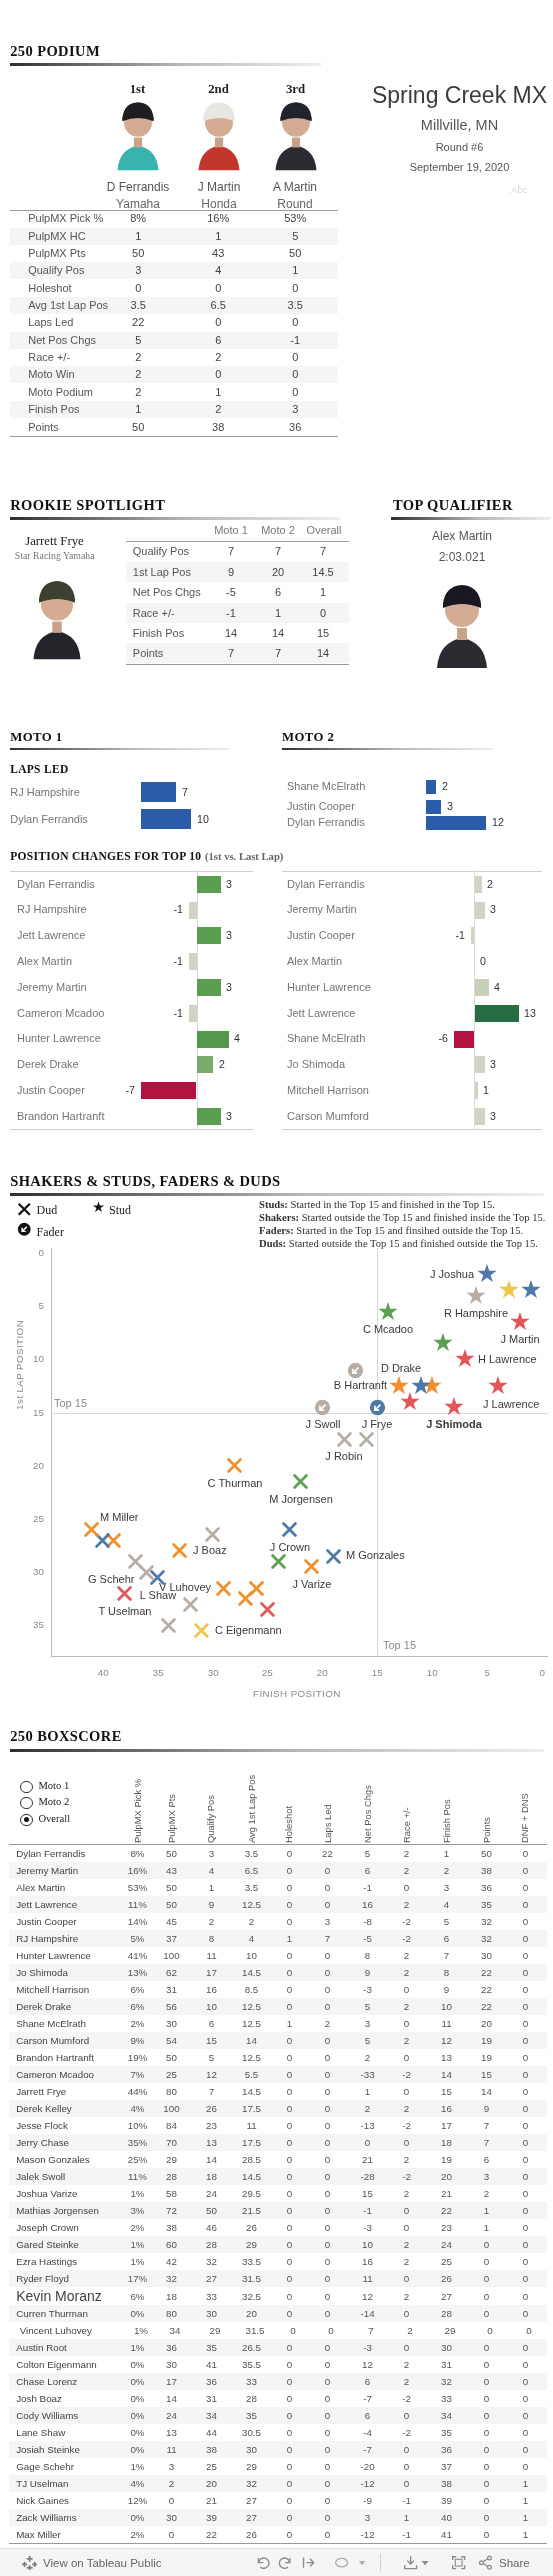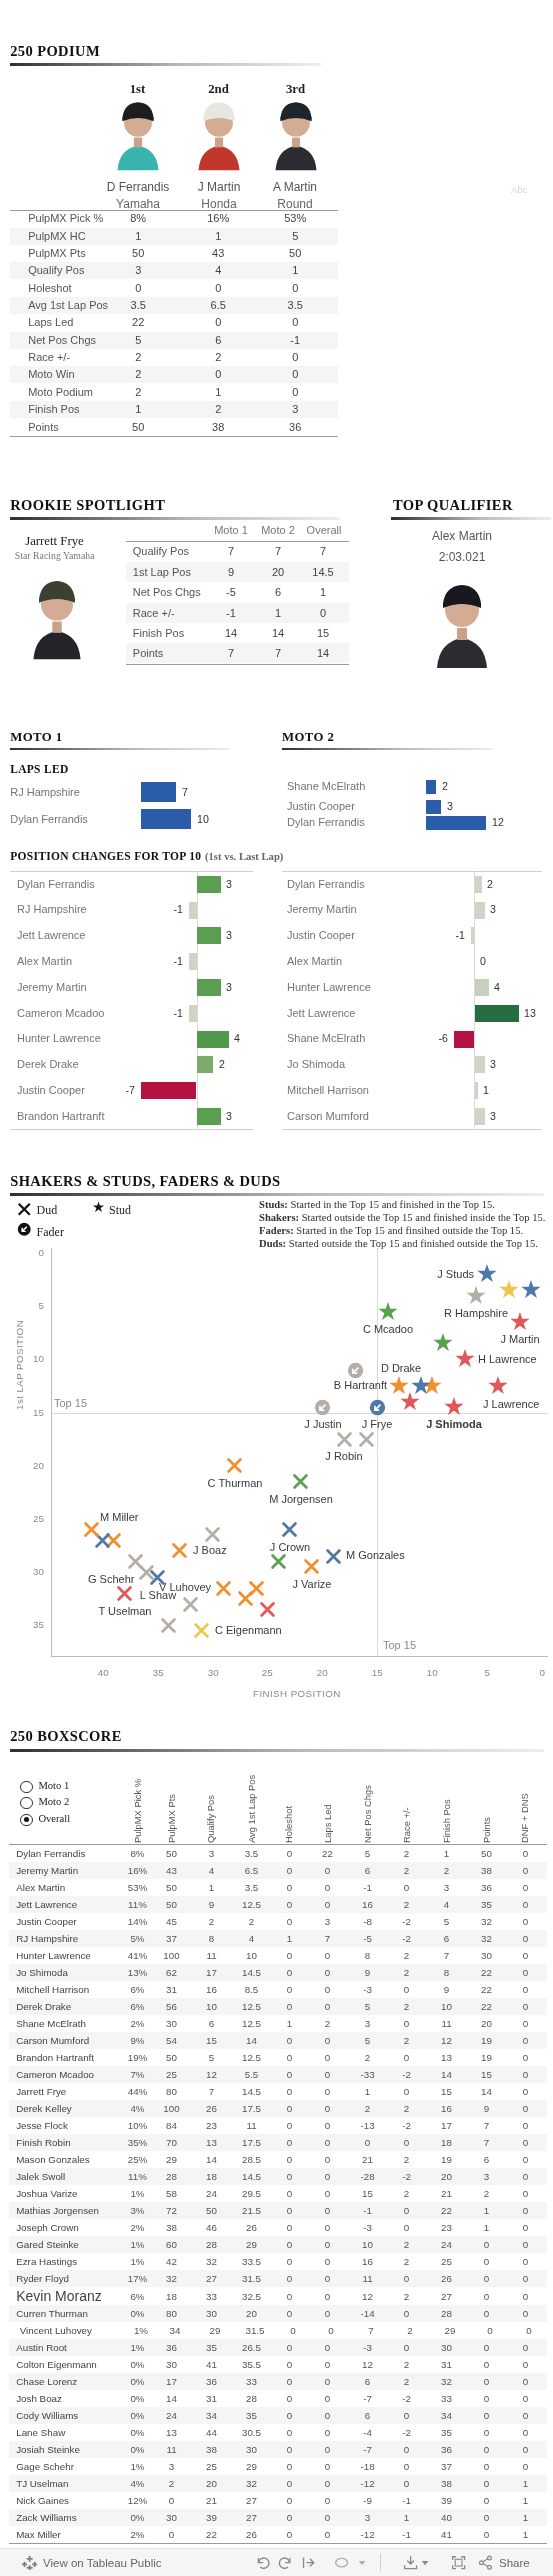--- a/index.html
+++ b/index.html
@@ -28,20 +28,26 @@
   svg{display:block;}
 </style>
 </head>
 <body>
 
 <div id="page">
 
   <div class="abs sec-title" style="left:10.2px;top:43px;">250 PODIUM</div>
   <div class="abs sec-rule" style="left:10.2px;top:63px;width:311px;"></div>
 
+  <div class="abs" id="event-block" style="left:366px;top:82px;width:187px;text-align:center;color:#3c3c3c;">
+    <div style="font-size:23px;">Spring Creek MX</div>
+    <div style="font-size:14.5px;color:#555;margin-top:7.7px;">Millville, MN</div>
+    <div style="font-size:11px;color:#555;margin-top:8.5px;">Round #6</div>
+    <div style="font-size:11px;color:#555;margin-top:7.7px;">September 19, 2020</div>
+  </div>
   <div class="abs" style="left:511px;top:184px;font-size:9.4px;color:#d6d6d6;">Abc</div>
 
   <div id="podium" class="abs" style="left:0;top:0;width:553px;height:477px;">
       <div class="serif" style="position:absolute;left:112px;top:82px;width:51px;text-align:center;font-weight:bold;font-size:12.8px;color:#222;">1st</div>
       <div class="serif" style="position:absolute;left:193px;top:82px;width:51px;text-align:center;font-weight:bold;font-size:12.8px;color:#222;">2nd</div>
       <div class="serif" style="position:absolute;left:270px;top:82px;width:51px;text-align:center;font-weight:bold;font-size:12.8px;color:#222;">3rd</div>
       <div style="left:108px;top:90px;position:absolute;">
         <svg width="60" height="82" viewBox="0 0 70 100">
     <path d="M10 98 Q12 72 35 68 Q58 72 60 98 Z" fill="#39b3ad"></path>
     <rect x="30" y="58" width="10" height="12" fill="#c9a28a"></rect>
@@ -386,21 +392,21 @@
       <div class="axis-txt" style="left:532px;top:425px;width:20.4px;text-align:center;">0</div>
       <div class="axis-txt" style="left:253px;top:446px;letter-spacing:0.4px;">FINISH POSITION</div>
       <div class="axis-txt" style="left:13.6px;top:213px;letter-spacing:0.4px;transform:rotate(-90deg) translateX(50%);transform-origin:left top;">1st LAP POSITION</div>
       <div style="position:absolute;left:531px;top:48px;transform:translate(-50%,-54%);font-size:25px;line-height:25px;color:#4e79a7;">★</div>
       <div style="position:absolute;left:520px;top:80px;transform:translate(-50%,-54%);font-size:25px;line-height:25px;color:#e15759;">★</div>
       <div class="pt-label" style="left:520px;top:91px;transform:translateX(-50%);">J Martin</div>
       <div style="position:absolute;left:509px;top:48px;transform:translate(-50%,-54%);font-size:25px;line-height:25px;color:#eec64e;">★</div>
       <div style="position:absolute;left:498px;top:144px;transform:translate(-50%,-54%);font-size:25px;line-height:25px;color:#e15759;">★</div>
       <div class="pt-label" style="left:483px;top:156px;">J Lawrence</div>
       <div style="position:absolute;left:487px;top:32px;transform:translate(-50%,-54%);font-size:25px;line-height:25px;color:#4e79a7;">★</div>
-      <div class="pt-label" style="left:474px;top:25.5px;transform:translateX(-100%);">J Studs</div>
+      <div class="pt-label" style="left:474px;top:25.5px;transform:translateX(-100%);">J Joshua</div>
       <div style="position:absolute;left:476px;top:54px;transform:translate(-50%,-54%);font-size:25px;line-height:25px;color:#b6ada5;">★</div>
       <div class="pt-label" style="left:476px;top:65px;transform:translateX(-50%);">R Hampshire</div>
       <div style="position:absolute;left:465px;top:117px;transform:translate(-50%,-54%);font-size:25px;line-height:25px;color:#e15759;">★</div>
       <div class="pt-label" style="left:478px;top:111px;">H Lawrence</div>
       <div style="position:absolute;left:454px;top:165px;transform:translate(-50%,-54%);font-size:25px;line-height:25px;color:#e15759;">★</div>
       <div class="pt-label" style="left:454px;top:176px;transform:translateX(-50%);font-weight:bold;">J Shimoda</div>
       <div style="position:absolute;left:443px;top:101px;transform:translate(-50%,-54%);font-size:25px;line-height:25px;color:#59a14f;">★</div>
       <div style="position:absolute;left:432px;top:144px;transform:translate(-50%,-54%);font-size:25px;line-height:25px;color:#f28e2b;">★</div>
       <div class="pt-label" style="left:393px;top:120px;transform:translateX(-30%);">D Drake</div>
       <div style="position:absolute;left:421px;top:144px;transform:translate(-50%,-54%);font-size:25px;line-height:25px;color:#4e79a7;">★</div>
@@ -421,21 +427,21 @@
           <circle cx="10" cy="10" r="9" fill="#b6ada5"></circle>
           <path d="M13.5 6.5 L7 13 M7 8 V13 H12" stroke="#fff" stroke-width="2" fill="none"></path>
         </svg>
       </div>
       <div style="position:absolute;left:314px;top:157px;">
         <svg width="17" height="17" viewBox="0 0 20 20">
           <circle cx="10" cy="10" r="9" fill="#b6ada5"></circle>
           <path d="M13.5 6.5 L7 13 M7 8 V13 H12" stroke="#fff" stroke-width="2" fill="none"></path>
         </svg>
       </div>
-      <div class="pt-label" style="left:323px;top:176px;transform:translateX(-50%);">J Justin</div>
+      <div class="pt-label" style="left:323px;top:176px;transform:translateX(-50%);">J Swoll</div>
       <div style="position:absolute;left:358px;top:189px;">
         <svg width="17" height="17" viewBox="0 0 20 20">
           <path d="M3 3 L17 17 M17 3 L3 17" stroke="#b6ada5" stroke-width="3.2" fill="none" stroke-linecap="round"></path>
         </svg>
       </div>
       <div style="position:absolute;left:336px;top:189px;">
         <svg width="17" height="17" viewBox="0 0 20 20">
           <path d="M3 3 L17 17 M17 3 L3 17" stroke="#b6ada5" stroke-width="3.2" fill="none" stroke-linecap="round"></path>
         </svg>
       </div>
@@ -827,21 +833,21 @@
         <div class="cell" style="left:243px;top:0;line-height:17px;font-size:9.8px;color:#555;">11</div>
         <div class="cell" style="left:281px;top:0;line-height:17px;font-size:9.8px;color:#555;">0</div>
         <div class="cell" style="left:319px;top:0;line-height:17px;font-size:9.8px;color:#555;">0</div>
         <div class="cell" style="left:359px;top:0;line-height:17px;font-size:9.8px;color:#555;">-13</div>
         <div class="cell" style="left:398px;top:0;line-height:17px;font-size:9.8px;color:#555;">-2</div>
         <div class="cell" style="left:438px;top:0;line-height:17px;font-size:9.8px;color:#555;">17</div>
         <div class="cell" style="left:478px;top:0;line-height:17px;font-size:9.8px;color:#555;">7</div>
         <div class="cell" style="left:517px;top:0;line-height:17px;font-size:9.8px;color:#555;">0</div>
       </div>
       <div class="row-band" style="top:2134px;left:8.5px;width:538px;height:17px;background:#f5f5f5;">
-        <div style="position:absolute;left:7.7px;top:0;line-height:17px;font-size:9.8px;color:#444;white-space:nowrap;">Finish Robin</div>
+        <div style="position:absolute;left:7.7px;top:0;line-height:17px;font-size:9.8px;color:#444;white-space:nowrap;">Jerry Chase</div>
         <div class="cell" style="left:129px;top:0;line-height:17px;font-size:9.8px;color:#555;">35%</div>
         <div class="cell" style="left:163px;top:0;line-height:17px;font-size:9.8px;color:#555;">70</div>
         <div class="cell" style="left:203px;top:0;line-height:17px;font-size:9.8px;color:#555;">13</div>
         <div class="cell" style="left:243px;top:0;line-height:17px;font-size:9.8px;color:#555;">17.5</div>
         <div class="cell" style="left:281px;top:0;line-height:17px;font-size:9.8px;color:#555;">0</div>
         <div class="cell" style="left:319px;top:0;line-height:17px;font-size:9.8px;color:#555;">0</div>
         <div class="cell" style="left:359px;top:0;line-height:17px;font-size:9.8px;color:#555;">0</div>
         <div class="cell" style="left:398px;top:0;line-height:17px;font-size:9.8px;color:#555;">0</div>
         <div class="cell" style="left:438px;top:0;line-height:17px;font-size:9.8px;color:#555;">18</div>
         <div class="cell" style="left:478px;top:0;line-height:17px;font-size:9.8px;color:#555;">7</div>
@@ -1100,21 +1106,21 @@
         <div class="cell" style="left:517px;top:0;line-height:17px;font-size:9.8px;color:#555;">0</div>
       </div>
       <div class="row-band" style="top:2458px;left:8.5px;width:538px;height:17px;">
         <div style="position:absolute;left:7.7px;top:0;line-height:17px;font-size:9.8px;color:#444;white-space:nowrap;">Gage Schehr</div>
         <div class="cell" style="left:129px;top:0;line-height:17px;font-size:9.8px;color:#555;">1%</div>
         <div class="cell" style="left:163px;top:0;line-height:17px;font-size:9.8px;color:#555;">3</div>
         <div class="cell" style="left:203px;top:0;line-height:17px;font-size:9.8px;color:#555;">25</div>
         <div class="cell" style="left:243px;top:0;line-height:17px;font-size:9.8px;color:#555;">29</div>
         <div class="cell" style="left:281px;top:0;line-height:17px;font-size:9.8px;color:#555;">0</div>
         <div class="cell" style="left:319px;top:0;line-height:17px;font-size:9.8px;color:#555;">0</div>
-        <div class="cell" style="left:359px;top:0;line-height:17px;font-size:9.8px;color:#555;">-18</div>
+        <div class="cell" style="left:359px;top:0;line-height:17px;font-size:9.8px;color:#555;">-20</div>
         <div class="cell" style="left:398px;top:0;line-height:17px;font-size:9.8px;color:#555;">0</div>
         <div class="cell" style="left:438px;top:0;line-height:17px;font-size:9.8px;color:#555;">37</div>
         <div class="cell" style="left:478px;top:0;line-height:17px;font-size:9.8px;color:#555;">0</div>
         <div class="cell" style="left:517px;top:0;line-height:17px;font-size:9.8px;color:#555;">0</div>
       </div>
       <div class="row-band" style="top:2475px;left:8.5px;width:538px;height:17px;background:#f5f5f5;">
         <div style="position:absolute;left:7.7px;top:0;line-height:17px;font-size:9.8px;color:#444;white-space:nowrap;">TJ Uselman</div>
         <div class="cell" style="left:129px;top:0;line-height:17px;font-size:9.8px;color:#555;">4%</div>
         <div class="cell" style="left:163px;top:0;line-height:17px;font-size:9.8px;color:#555;">2</div>
         <div class="cell" style="left:203px;top:0;line-height:17px;font-size:9.8px;color:#555;">20</div>

